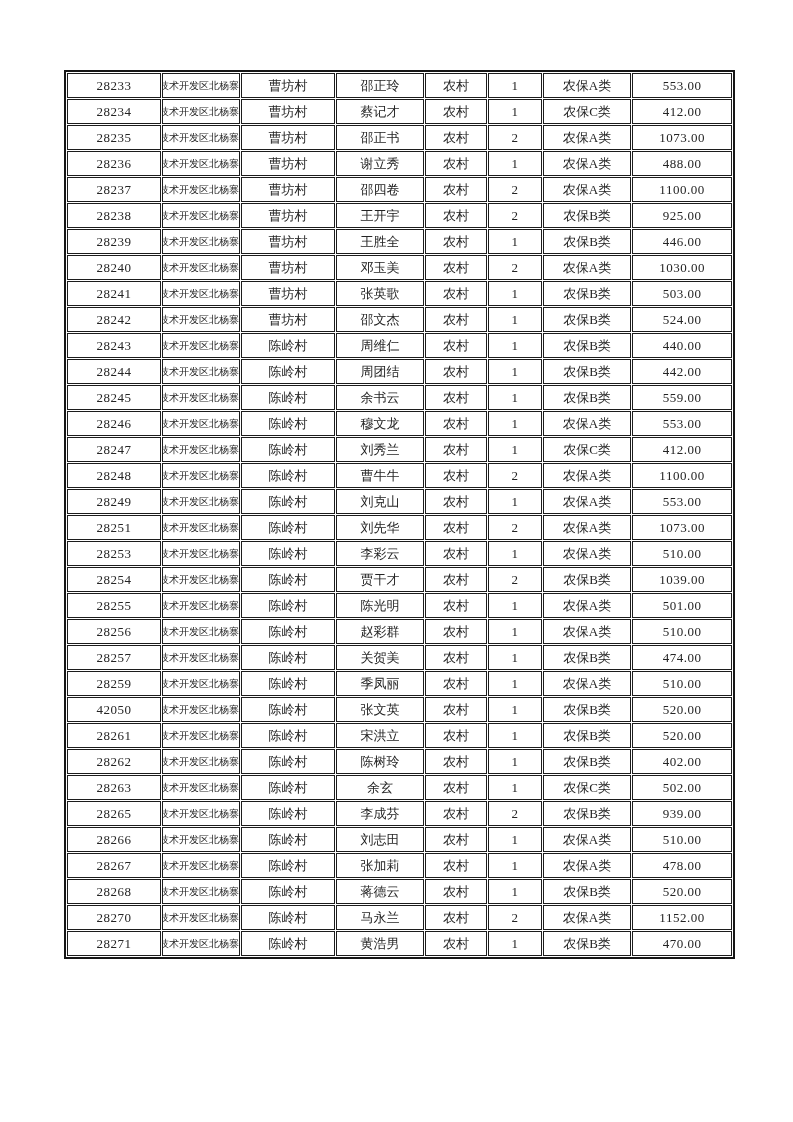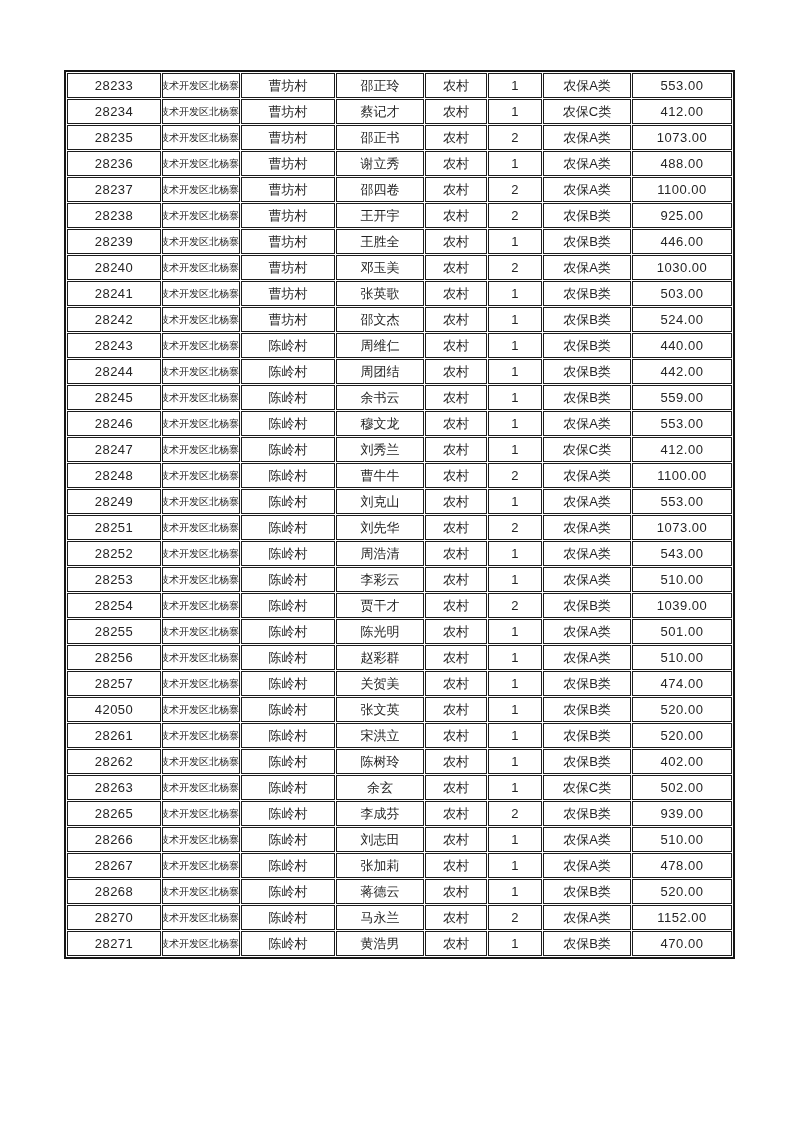--- a/index.html
+++ b/index.html
@@ -6,21 +6,21 @@
     margin: 0;
     padding: 0;
     background: #ffffff;
   }
   .page {
     position: relative;
     width: 793px;
     height: 994px;
     background: #ffffff;
     overflow: hidden;
-    font-family: Liberation Sans, sans-serif;
+    font-family: Liberation Serif, serif;
     color: #1f1f1f;
   }
   table.roster {
     position: absolute;
     left: 64px;
     top: 70px;
     width: 658px;
     table-layout: fixed;
     border-collapse: separate;
     border-spacing: 1px 1px;
@@ -251,30 +251,20 @@
           <td class="num-cell">28251</td>
           <td class="zone-cell"><span class="zone-text">技术开发区北杨寨</span></td>
           <td>陈岭村</td>
           <td>刘先华</td>
           <td>农村</td>
           <td class="num-cell">2</td>
           <td>农保A类</td>
           <td class="num-cell">1073.00</td>
         </tr>
         <tr>
-          <td class="num-cell">28252</td>
-          <td class="zone-cell"><span class="zone-text">技术开发区北杨寨</span></td>
-          <td>陈岭村</td>
-          <td>周浩清</td>
-          <td>农村</td>
-          <td class="num-cell">1</td>
-          <td>农保A类</td>
-          <td class="num-cell">543.00</td>
-        </tr>
-        <tr>
           <td class="num-cell">28253</td>
           <td class="zone-cell"><span class="zone-text">技术开发区北杨寨</span></td>
           <td>陈岭村</td>
           <td>李彩云</td>
           <td>农村</td>
           <td class="num-cell">1</td>
           <td>农保A类</td>
           <td class="num-cell">510.00</td>
         </tr>
         <tr>
@@ -309,20 +299,30 @@
         </tr>
         <tr>
           <td class="num-cell">28257</td>
           <td class="zone-cell"><span class="zone-text">技术开发区北杨寨</span></td>
           <td>陈岭村</td>
           <td>关贺美</td>
           <td>农村</td>
           <td class="num-cell">1</td>
           <td>农保B类</td>
           <td class="num-cell">474.00</td>
+        </tr>
+        <tr>
+          <td class="num-cell">28259</td>
+          <td class="zone-cell"><span class="zone-text">技术开发区北杨寨</span></td>
+          <td>陈岭村</td>
+          <td>季凤丽</td>
+          <td>农村</td>
+          <td class="num-cell">1</td>
+          <td>农保A类</td>
+          <td class="num-cell">510.00</td>
         </tr>
         <tr>
           <td class="num-cell">42050</td>
           <td class="zone-cell"><span class="zone-text">技术开发区北杨寨</span></td>
           <td>陈岭村</td>
           <td>张文英</td>
           <td>农村</td>
           <td class="num-cell">1</td>
           <td>农保B类</td>
           <td class="num-cell">520.00</td>

